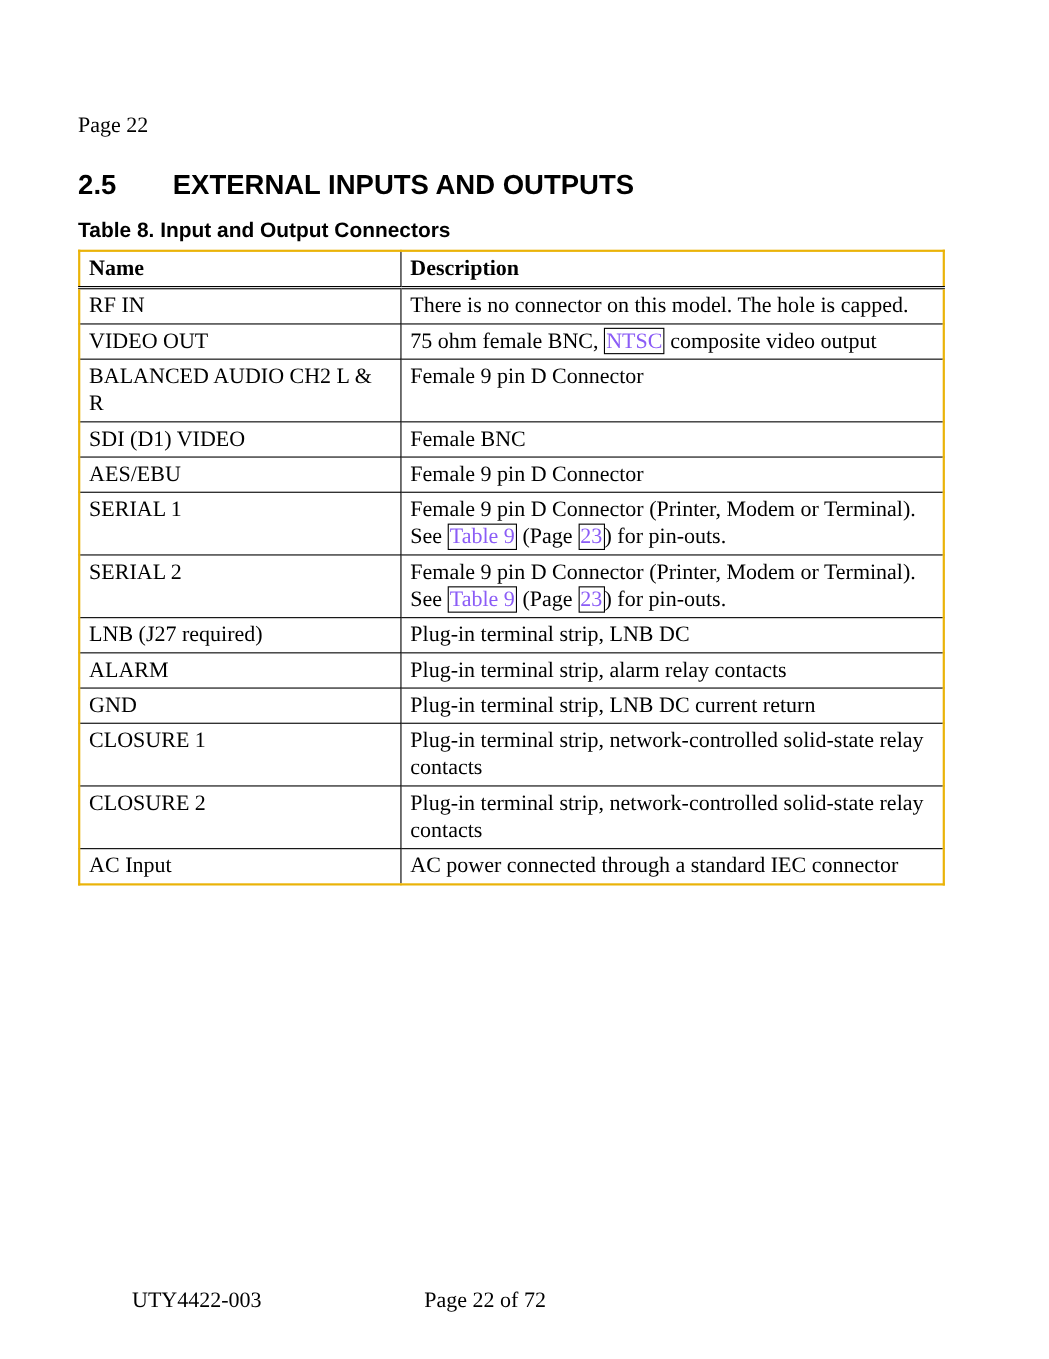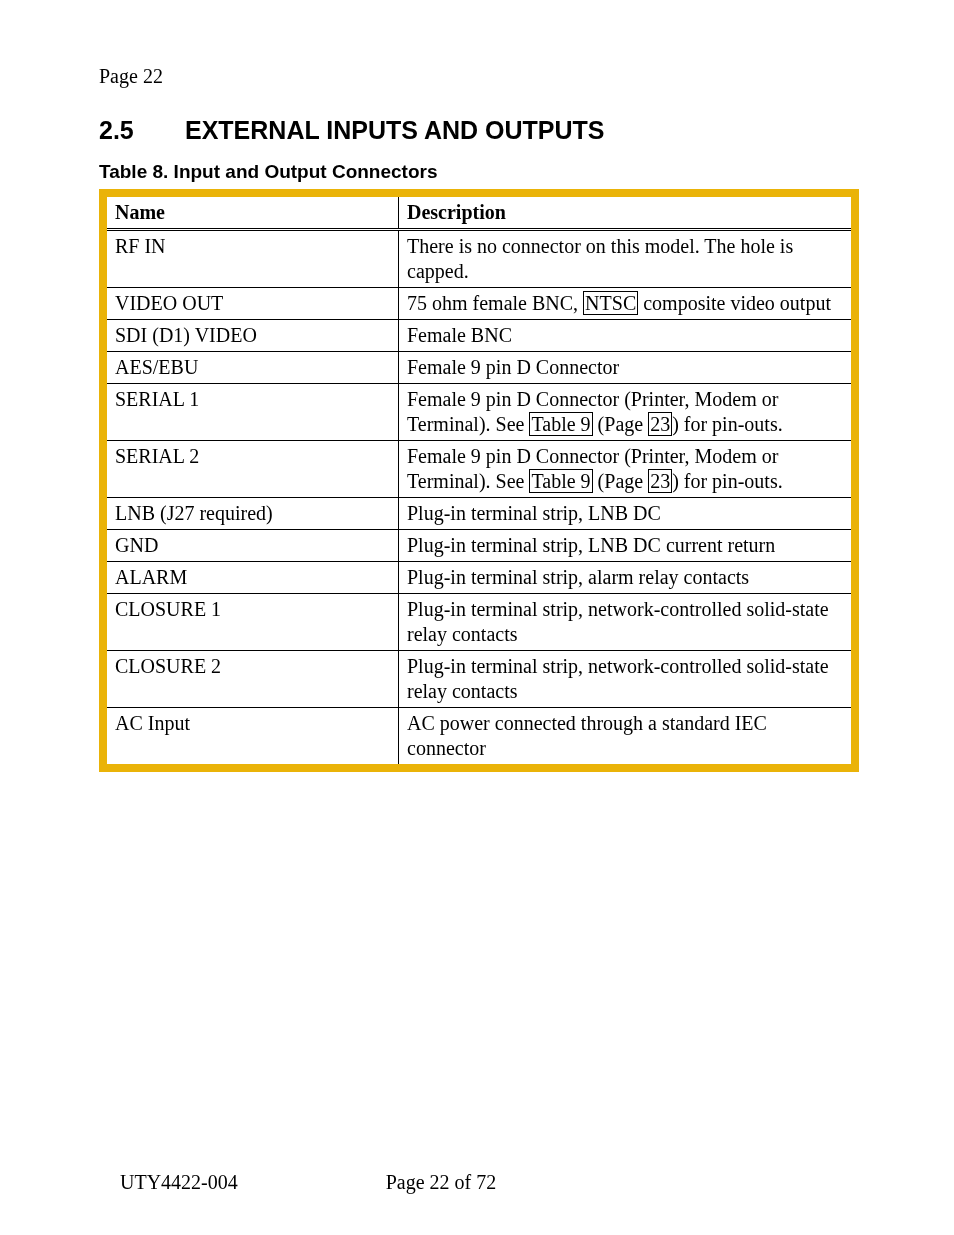--- a/index.html
+++ b/index.html
@@ -7,21 +7,22 @@
     padding: 0;
     background: #fff;
     font-family: "Times New Roman", Times, serif;
     font-size: 20px;
     color: #000;
     width: 954px;
     height: 1235px;
     position: relative;
   }
   .page {
-    padding: 65px 95px 0 99px;
+    padding: 65px 95px 0 71px;
+    margin-top: 38px;
   }
   .page-header {
     font-size: 20px;
     margin-bottom: 28px;
   }
   .section-heading {
     font-family: Arial, Helvetica, sans-serif;
     font-weight: bold;
     font-size: 25px;
     margin-bottom: 16px;
@@ -33,37 +34,37 @@
   .table-caption {
     font-family: Arial, Helvetica, sans-serif;
     font-weight: bold;
     font-size: 19px;
     text-align: left;
     margin-bottom: 6px;
   }
   table {
     border-collapse: collapse;
     width: 100%;
-    border: 8px solid #eab308;
+    border: 2px solid #eab308;
   }
   th, td {
     border: 1px solid #000;
     padding: 3px 8px 3px 8px;
     text-align: left;
     vertical-align: top;
     font-size: 20px;
     line-height: 1.25;
   }
   th {
     font-weight: bold;
     border-bottom: 3px double #000;
   }
   .col-name { width: 275px; }
   a.doclink {
-    color: #000000;
+    color: #8b5cf6;
     text-decoration: none;
     border: 1px solid #000;
     padding: 0 1px;
   }
   .footer {
     position: absolute;
     left: 0;
     width: 954px;
     bottom: 64px;
     font-size: 20px;
@@ -101,59 +102,63 @@
     <tbody id="tbody">
         <tr>
           <td class="col-name">RF IN</td>
           <td>There is no connector on this model.  The hole is capped.</td>
         </tr>
         <tr>
           <td class="col-name">VIDEO OUT</td>
           <td>75 ohm female BNC, <a href="#" class="doclink">NTSC</a> composite video output</td>
         </tr>
         <tr>
+          <td class="col-name">BALANCED AUDIO CH2 L &amp; R</td>
+          <td>Female 9 pin D Connector</td>
+        </tr>
+        <tr>
           <td class="col-name">SDI (D1) VIDEO</td>
           <td>Female BNC</td>
         </tr>
         <tr>
           <td class="col-name">AES/EBU</td>
           <td>Female 9 pin D Connector</td>
         </tr>
         <tr>
           <td class="col-name">SERIAL 1</td>
           <td>Female 9 pin D Connector (Printer, Modem or Terminal).  See <a href="#" class="doclink">Table 9</a> (Page <a href="#" class="doclink">23</a>) for pin-outs.</td>
         </tr>
         <tr>
           <td class="col-name">SERIAL 2</td>
           <td>Female 9 pin D Connector (Printer, Modem or Terminal).  See <a href="#" class="doclink">Table 9</a> (Page <a href="#" class="doclink">23</a>) for pin-outs.</td>
         </tr>
         <tr>
           <td class="col-name">LNB (J27 required)</td>
           <td>Plug-in terminal strip, LNB DC</td>
         </tr>
         <tr>
+          <td class="col-name">ALARM</td>
+          <td>Plug-in terminal strip, alarm relay contacts</td>
+        </tr>
+        <tr>
           <td class="col-name">GND</td>
           <td>Plug-in terminal strip, LNB DC current return</td>
-        </tr>
-        <tr>
-          <td class="col-name">ALARM</td>
-          <td>Plug-in terminal strip, alarm relay contacts</td>
         </tr>
         <tr>
           <td class="col-name">CLOSURE 1</td>
           <td>Plug-in terminal strip, network-controlled solid-state relay contacts</td>
         </tr>
         <tr>
           <td class="col-name">CLOSURE 2</td>
           <td>Plug-in terminal strip, network-controlled solid-state relay contacts</td>
         </tr>
         <tr>
           <td class="col-name">AC Input</td>
           <td>AC power connected through a standard IEC connector</td>
         </tr>
       </tbody>
   </table>
 </div>
 
 <div class="footer">
-  <span class="footer-left">UTY4422-004</span>
+  <span class="footer-left">UTY4422-003</span>
   <span class="footer-center">Page 22 of 72</span>
 </div>
 
 </body></html>

